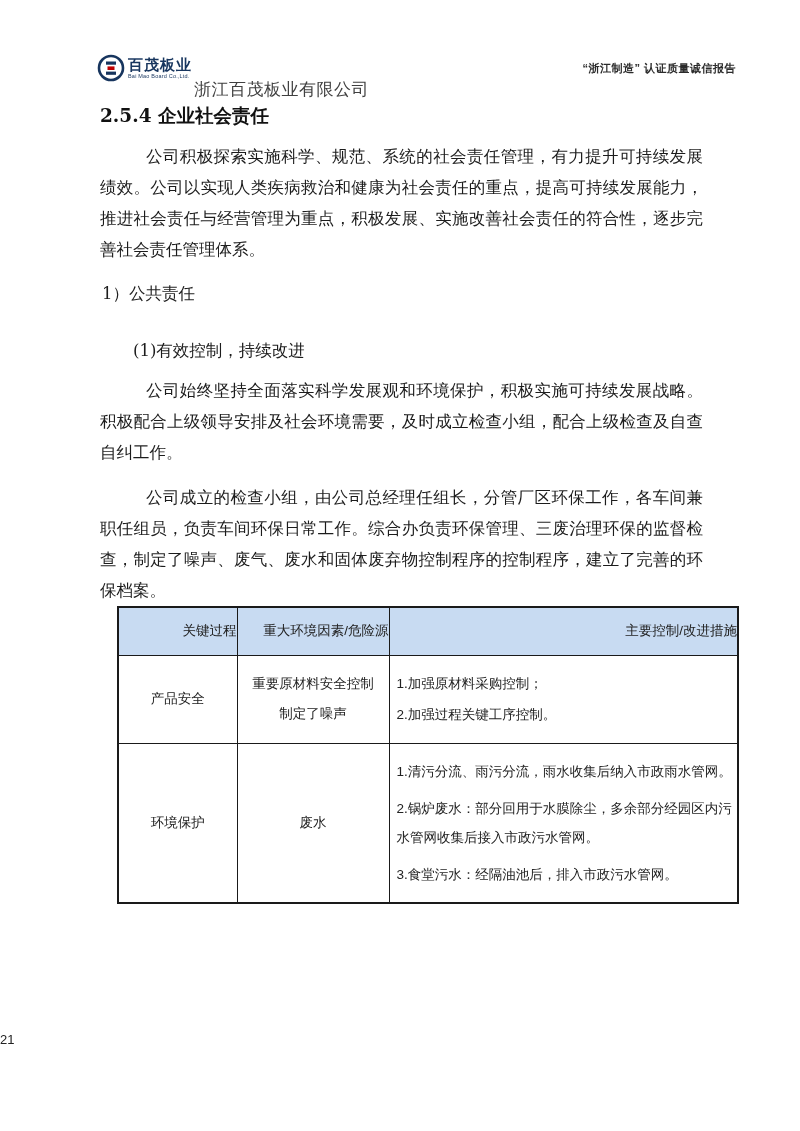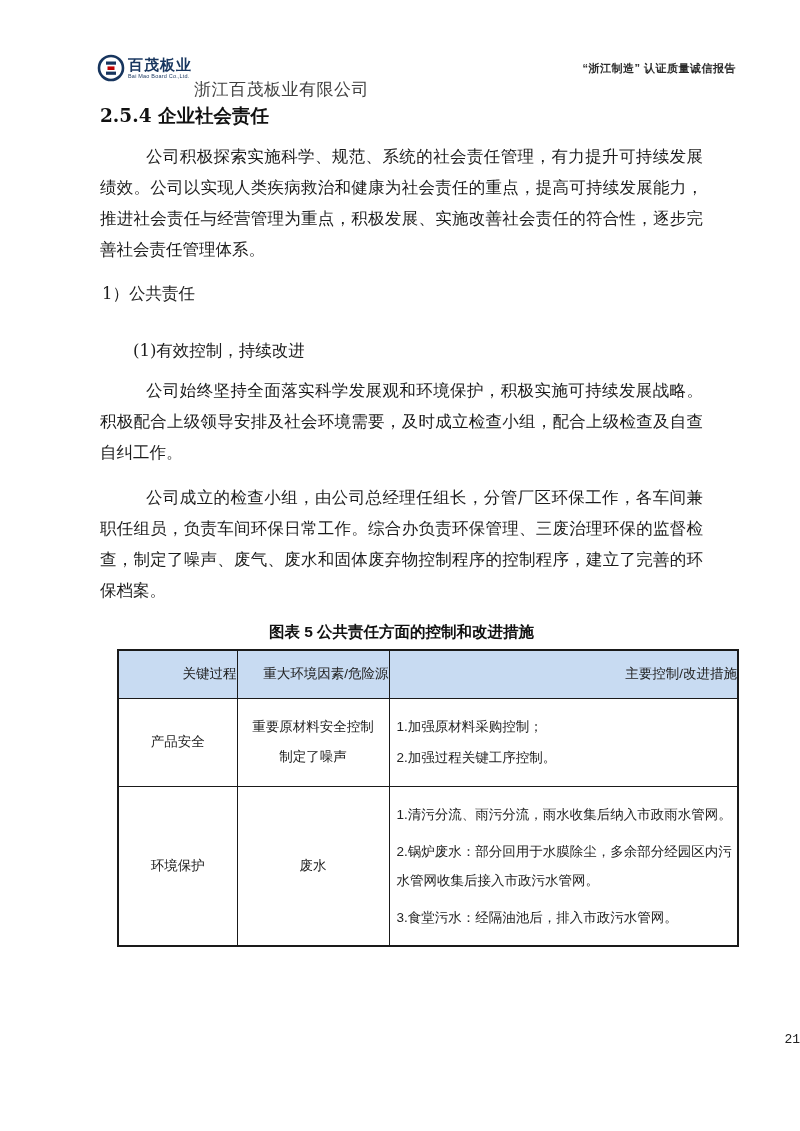--- a/index.html
+++ b/index.html
@@ -95,23 +95,23 @@
   .row-1 td { height: 88px; }
   .row-2 td { height: 160px; }
   .factor-line { line-height: 30px; text-align: center; }
   td.measures-cell { padding: 4px 2px 4px 7px; text-align: left; }
   .measure-line { line-height: 31px; }
   .row-2 .measure-line { line-height: 29px; margin: 8px 0; }
 
   
   .page-footer {
     position: absolute; bottom: 84px; left: 0; width: 100%;
-    text-align: right;
+    text-align: left;
     font-size: 13px; color: #222;
-    font-family: Liberation Mono, monospace;
+    font-family: Liberation Sans, sans-serif;
   }
 </style>
 </head>
 <body>
 
 <div class="page">
 
   <div class="doc-header">
     <div class="logo-wrap">
       <svg class="logo-mark" viewBox="0 0 28 28">
@@ -133,21 +133,20 @@
     <div class="section-heading">2.5.4 企业社会责任</div>
 
     <p class="body-para p1">公司积极探索实施科学、规范、系统的社会责任管理，有力提升可持续发展绩效。公司以实现人类疾病救治和健康为社会责任的重点，提高可持续发展能力，推进社会责任与经营管理为重点，积极发展、实施改善社会责任的符合性，逐步完善社会责任管理体系。</p>
 
     <div class="sub-heading">1）公共责任</div>
     <div class="sub-sub-heading">(1)有效控制，持续改进</div>
 
     <p class="body-para p2">公司始终坚持全面落实科学发展观和环境保护，积极实施可持续发展战略。积极配合上级领导安排及社会环境需要，及时成立检查小组，配合上级检查及自查自纠工作。</p>
     <p class="body-para p3">公司成立的检查小组，由公司总经理任组长，分管厂区环保工作，各车间兼职任组员，负责车间环保日常工作。综合办负责环保管理、三废治理环保的监督检查，制定了噪声、废气、废水和固体废弃物控制程序的控制程序，建立了完善的环保档案。</p>
 
-    <div class="table-caption">图表 5 公共责任方面的控制和改进措施</div>
 
     <table class="ctrl-table">
       <colgroup>
           <col class="c1">
           <col class="c2">
           <col class="c3">
         </colgroup>
       <thead>
         <tr>
           <th>关键过程</th>

